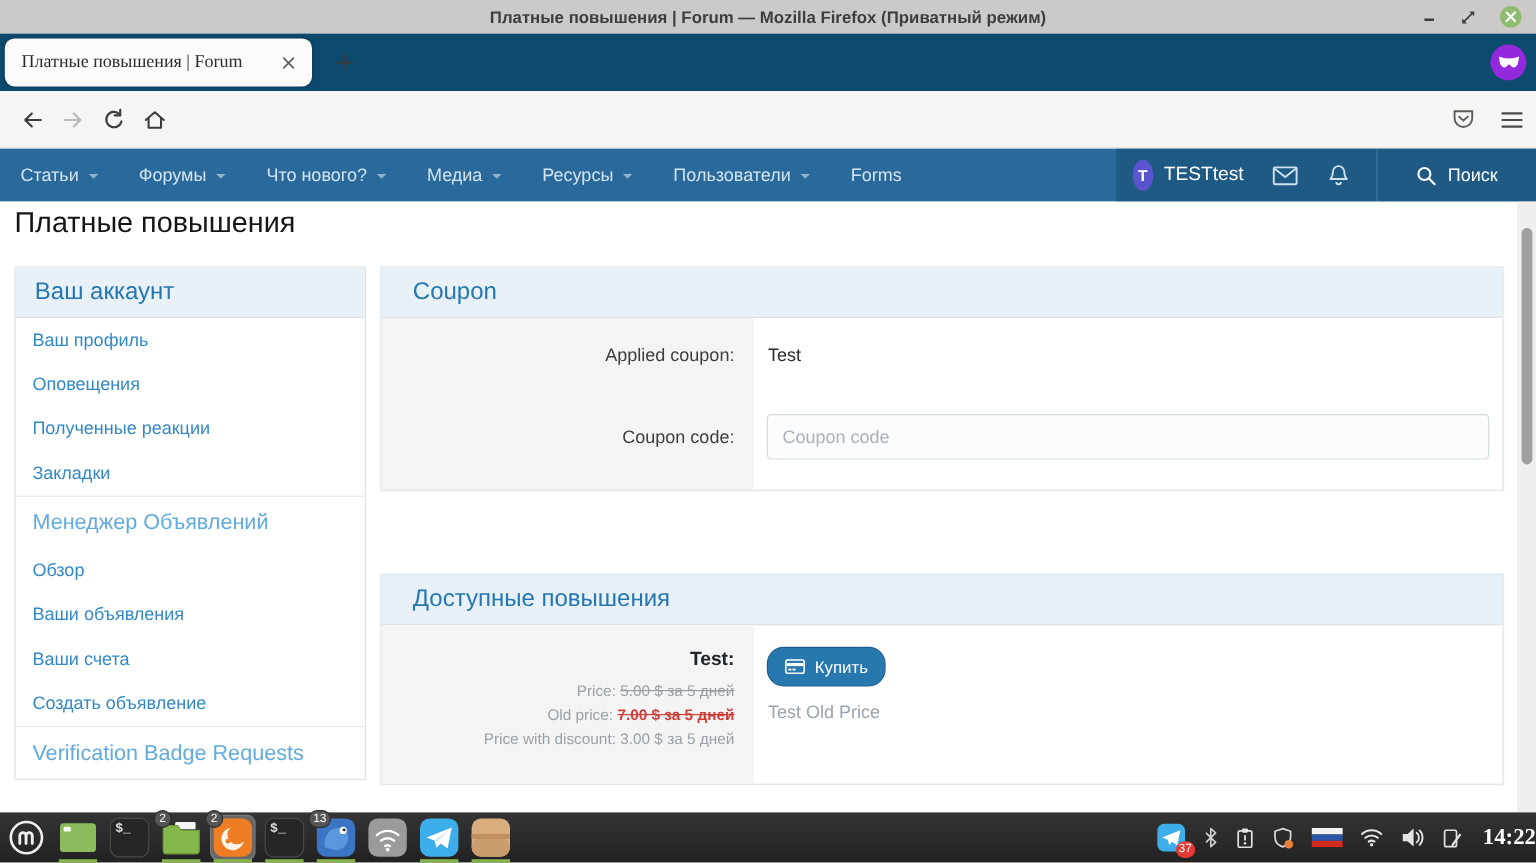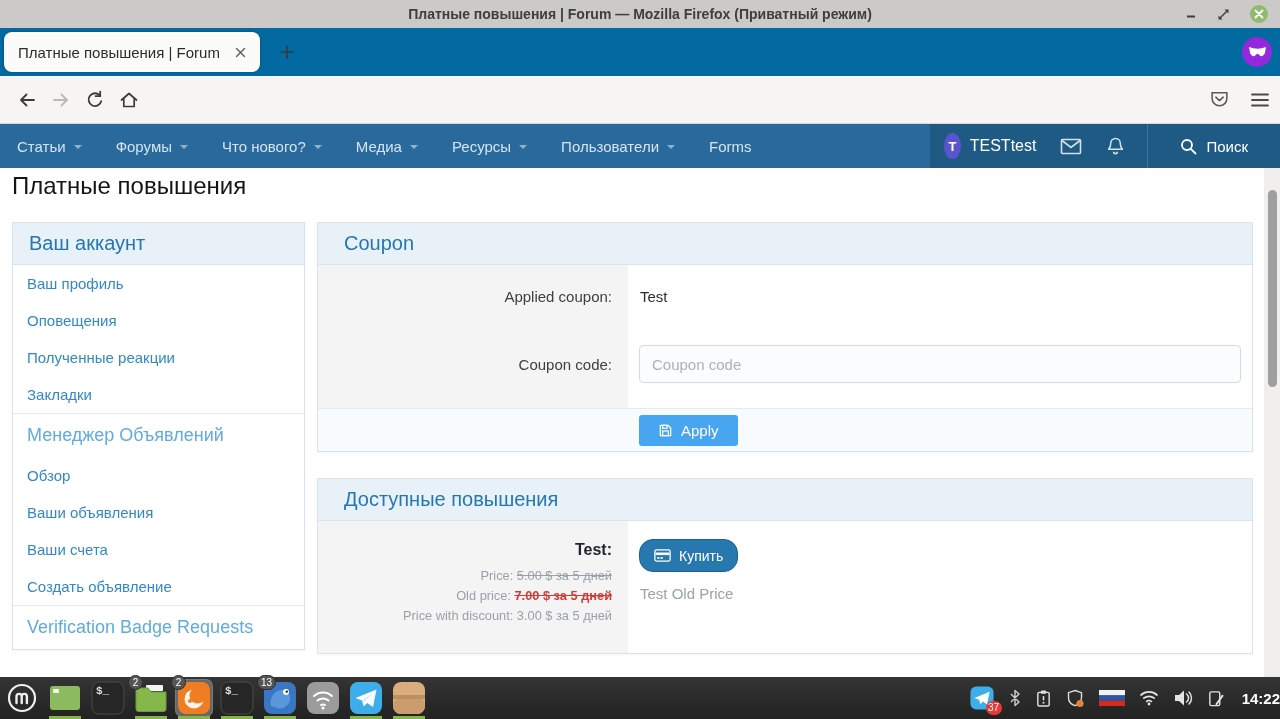--- a/index.html
+++ b/index.html
@@ -8,21 +8,21 @@
   .screen { position:relative; width:1280px; height:719px; overflow:hidden; background:#fff; }
 
   
   .titlebar { height:28px; background:#cbcac8; display:flex; align-items:center; justify-content:center; position:relative; }
   .tb-title { font-size:14px; font-weight:bold; color:#3e3e3e; }
   .win-controls { position:absolute; right:12px; top:0; height:100%; display:flex; align-items:center; gap:20px; }
   .wc { display:flex; align-items:center; justify-content:center; cursor:pointer; }
   .wc.close { width:18px; height:18px; border-radius:50%; background:#8fbb6e; }
 
   
-  .tabstrip { height:48px; background:#0369a1; position:relative; }
+  .tabstrip { height:48px; background:#0c4a6e; position:relative;font-family:Liberation Serif, serif; }
   .tab { position:absolute; left:4px; top:4px; width:256px; height:40px; background:#fbfbfa; border-radius:8px; display:flex; align-items:center; padding:0 8px 0 14px; box-shadow:0 0 3px rgba(0,0,0,.28); cursor:default; }
   .tab-title { font-size:15px; color:#2c2c2c; white-space:nowrap; overflow:hidden; flex:1; }
   .tabclose { width:24px; height:24px; display:flex; align-items:center; justify-content:center; border-radius:4px; cursor:pointer; }
   .newtab { position:absolute; left:274px; top:11px; width:26px; height:26px; display:flex; align-items:center; justify-content:center; border-radius:4px; cursor:pointer; }
   .private-badge { position:absolute; right:8px; top:9px; width:30px; height:30px; border-radius:50%; background:#9428dd; display:flex; align-items:center; justify-content:center; }
 
   
   .toolbar { height:48px; background:#f6f5f3; border-bottom:1px solid #d9d8d6; position:relative; display:flex; align-items:center; }
   .nb { width:34px; height:34px; display:flex; align-items:center; justify-content:center; border-radius:4px; cursor:pointer; }
   .nb:first-child { margin-left:10px; }
@@ -79,21 +79,21 @@
   .taskbar { position:absolute; left:0; bottom:0; width:1280px; height:42px; background:linear-gradient(#343434,#222); display:flex; align-items:center; padding-left:4px; gap:7px; }
   .app { width:36px; height:36px; border-radius:6px; position:relative; flex:none; display:flex; align-items:center; justify-content:center; cursor:pointer; }
   .app.active { background:#686868; box-shadow:0 0 0 1px #7a7a7a; }
   .app.open::after { content:''; position:absolute; left:2px; right:2px; bottom:-3px; height:3px; background:#86b44a; }
   .badge { position:absolute; top:-5px; left:-5px; background:#555; border:1px solid #2c2c2c; color:#fff; font-size:10px; min-width:15px; height:15px; line-height:13px; border-radius:8px; text-align:center; padding:0 3px; z-index:2; }
   .term-glyph { position:absolute; left:6px; top:5px; color:#ddd; font-family:"Liberation Mono",monospace; font-size:11px; font-weight:bold; }
   .icon-sq { width:36px; height:36px; border-radius:6px; display:flex; align-items:center; justify-content:center; }
   .tray { margin-left:auto; display:flex; align-items:center; gap:14px; padding-right:0; }
   .tray-ic { display:flex; align-items:center; justify-content:center; cursor:pointer; position:relative; }
   .badge-red { position:absolute; right:-7px; bottom:-4px; background:#e53935; color:#fff; font-size:10px; min-width:16px; height:14px; line-height:14px; border-radius:7px; text-align:center; padding:0 2px; }
-  .clock { color:#fff; font-size:15px; font-weight:bold; margin-left:4px; cursor:default; }
+  .clock { color:#fff; font-size:19px; font-weight:bold; margin-left:4px; cursor:default;font-family:Liberation Serif, serif; }
 </style>
 </head>
 <body>
 
 <div class="screen">
 
   <div class="titlebar">
     <span class="tb-title">Платные повышения | Forum — Mozilla Firefox (Приватный режим)</span>
     <div class="win-controls">
       <span class="wc">
@@ -244,30 +244,20 @@
     </div>
 
     <div class="block coupon">
       <div class="blk-head">Coupon</div>
       <div class="cp-body">
         <div class="labelcol"></div>
         <div class="flabel" style="top:23px;">Applied coupon:</div>
         <div class="fvalue" style="top:23px;">Test</div>
         <div class="flabel" style="top:91px;">Coupon code:</div>
         <input class="cp-input" type="text" placeholder="Coupon code" style="">
-      </div>
-      <div class="cp-foot">
-        <button class="apply-btn">
-          <svg width="15" height="15" viewBox="0 0 16 16">
-              <path d="M2.5 2.5 h8.2 l2.8 2.8 v8.2 h-11 z" stroke="#fff" stroke-width="1.4" fill="none" stroke-linejoin="round"></path>
-              <rect x="5" y="8.5" width="6" height="5" stroke="#fff" stroke-width="1.3" fill="none"></rect>
-              <rect x="5" y="2.5" width="4.6" height="3.2" stroke="#fff" stroke-width="1.3" fill="none"></rect>
-            </svg>
-          <span>Apply</span>
-        </button>
       </div>
     </div>
 
     <div class="block upgrades">
       <div class="blk-head">Доступные повышения</div>
       <div class="up-body">
         <div class="labelcol"></div>
         <div class="up-name">Test:</div>
         <div class="up-line" style="top:47px;">
           <span>Price:</span>

